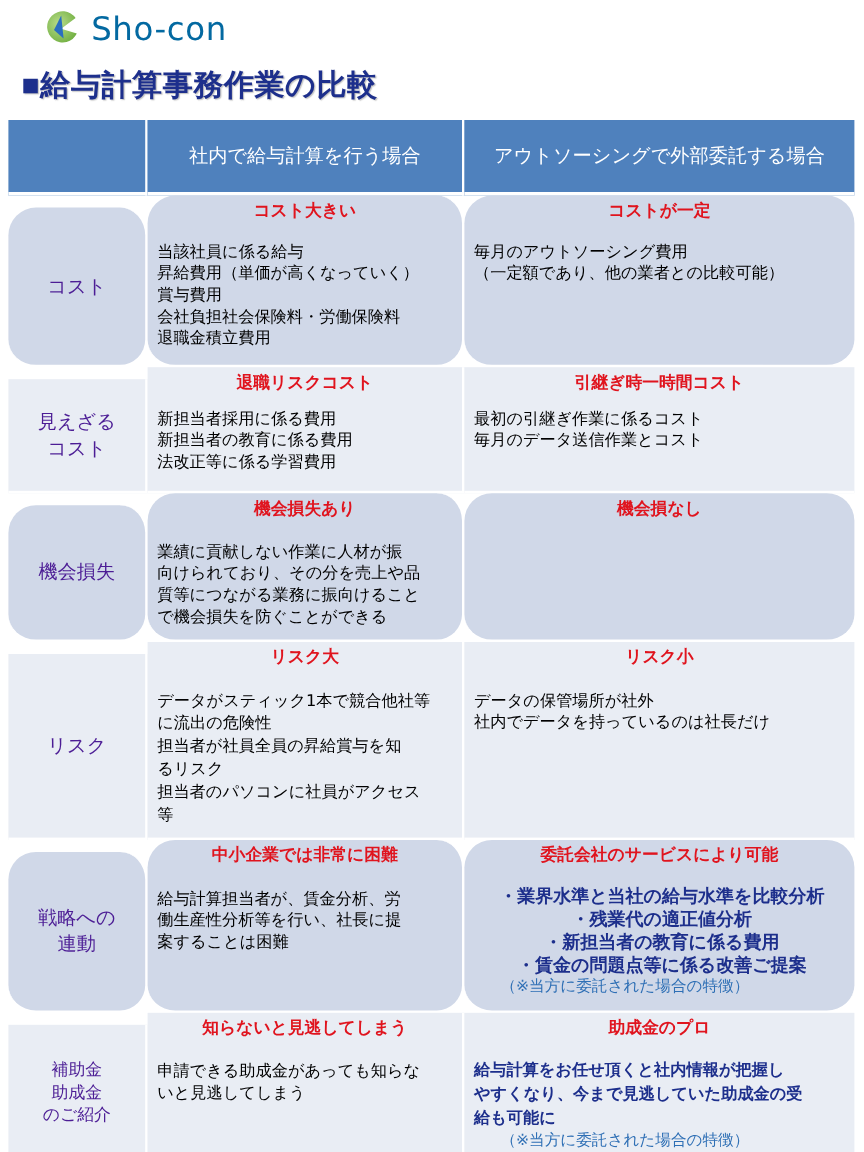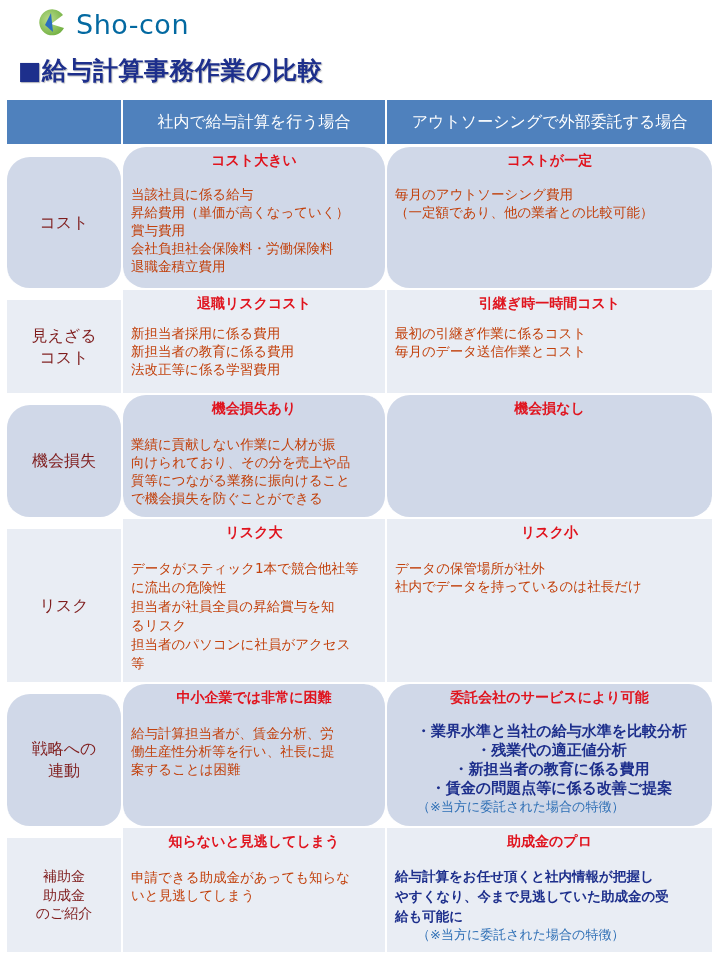--- a/index.html
+++ b/index.html
@@ -4,40 +4,40 @@
 <style>
   * { box-sizing: border-box; margin: 0; padding: 0; }
   html, body { width: 720px; height: 960px; background: #ffffff; overflow: hidden; }
   body { font-family: "DejaVu Sans", "Liberation Sans", sans-serif; position: relative; }
 
   .brand { position: absolute; left: 36px; top: 6px; height: 36px; display: flex; align-items: center; }
   .brand-logo { width: 30px; height: 30px; margin-right: 10px; }
   .brand-name { font-family: "DejaVu Sans", sans-serif; font-size: 27px; color: #0369a1; letter-spacing: 0.5px; }
 
   .page-title { position: absolute; left: 18px; top: 54px; font-size: 25px; font-weight: bold; color: #1d2f8c;
-    text-shadow: 1px 1px 1px rgba(0,0,0,0.25); letter-spacing: 0.5px; }
+    text-shadow: 1px 1px 1px rgba(0,0,0,0.25); letter-spacing: 0.5px; font-family: Liberation Serif, serif; }
 
   .table { position: absolute; left: 7px; top: 100px; width: 705px; border-collapse: separate; }
   .row { display: flex; width: 705px; }
   .cell { border-right: 2px solid #ffffff; border-bottom: 2px solid #ffffff; }
   .cell:last-child { border-right: none; }
   .c0 { width: 116px; }
   .c1 { width: 264px; }
   .c2 { width: 325px; }
 
-  .header .cell { background: #4f81bd; color: #ffffff; font-size: 16px; display: flex; align-items: center; justify-content: center; height: 47px; border-bottom-width: 3px; }
+  .header .cell { background: #4f81bd; color: #ffffff; font-size: 16px; display: flex; align-items: center; justify-content: center; height: 63px; border-bottom-width: 3px; }
 
   .row.dark .cell { background: #d0d8e8; border-radius: 23px; }
   .row.light .cell { background: #e9edf4; }
 
-  .rowlabel { display: flex; align-items: center; justify-content: center; text-align: center; font-size: 16px; color: #7f1d1d; line-height: 1.35; white-space: pre-line; margin-top: 10px; }
+  .rowlabel { display: flex; align-items: center; justify-content: center; text-align: center; font-size: 16px; color: #4c1d95; line-height: 1.35; white-space: pre-line; margin-top: 10px; }
   .rowlabel.small { font-size: 14px; }
   .content { padding: 4px 8px 4px 8px; }
   .headline { color: #e0141e; font-size: 14px; font-weight: bold; text-align: center; height: 22px; line-height: 18px; }
-  .body-lines { margin-top: 16px; font-size: 13.5px; color: #c2410c; line-height: 18px; }
+  .body-lines { margin-top: 16px; font-size: 13.5px; color: #000000; line-height: 18px; }
   .body-lines .ln { display: block; }
   .bullets { margin-top: 16px; font-size: 15px; font-weight: bold; color: #1d2f8c; line-height: 19px; padding-left: 4px; text-align: center; }
   .note { font-size: 13px; color: #2e6fb5; text-align: left; padding-left: 22px; line-height: 18px; font-weight: normal; }
   .blue-body { margin-top: 16px; font-size: 13.5px; font-weight: bold; color: #1d2f8c; line-height: 20px; }
 </style>
 </head>
 <body>
 
 <div class="brand">
   <svg class="brand-logo" viewBox="0 0 30 30">

